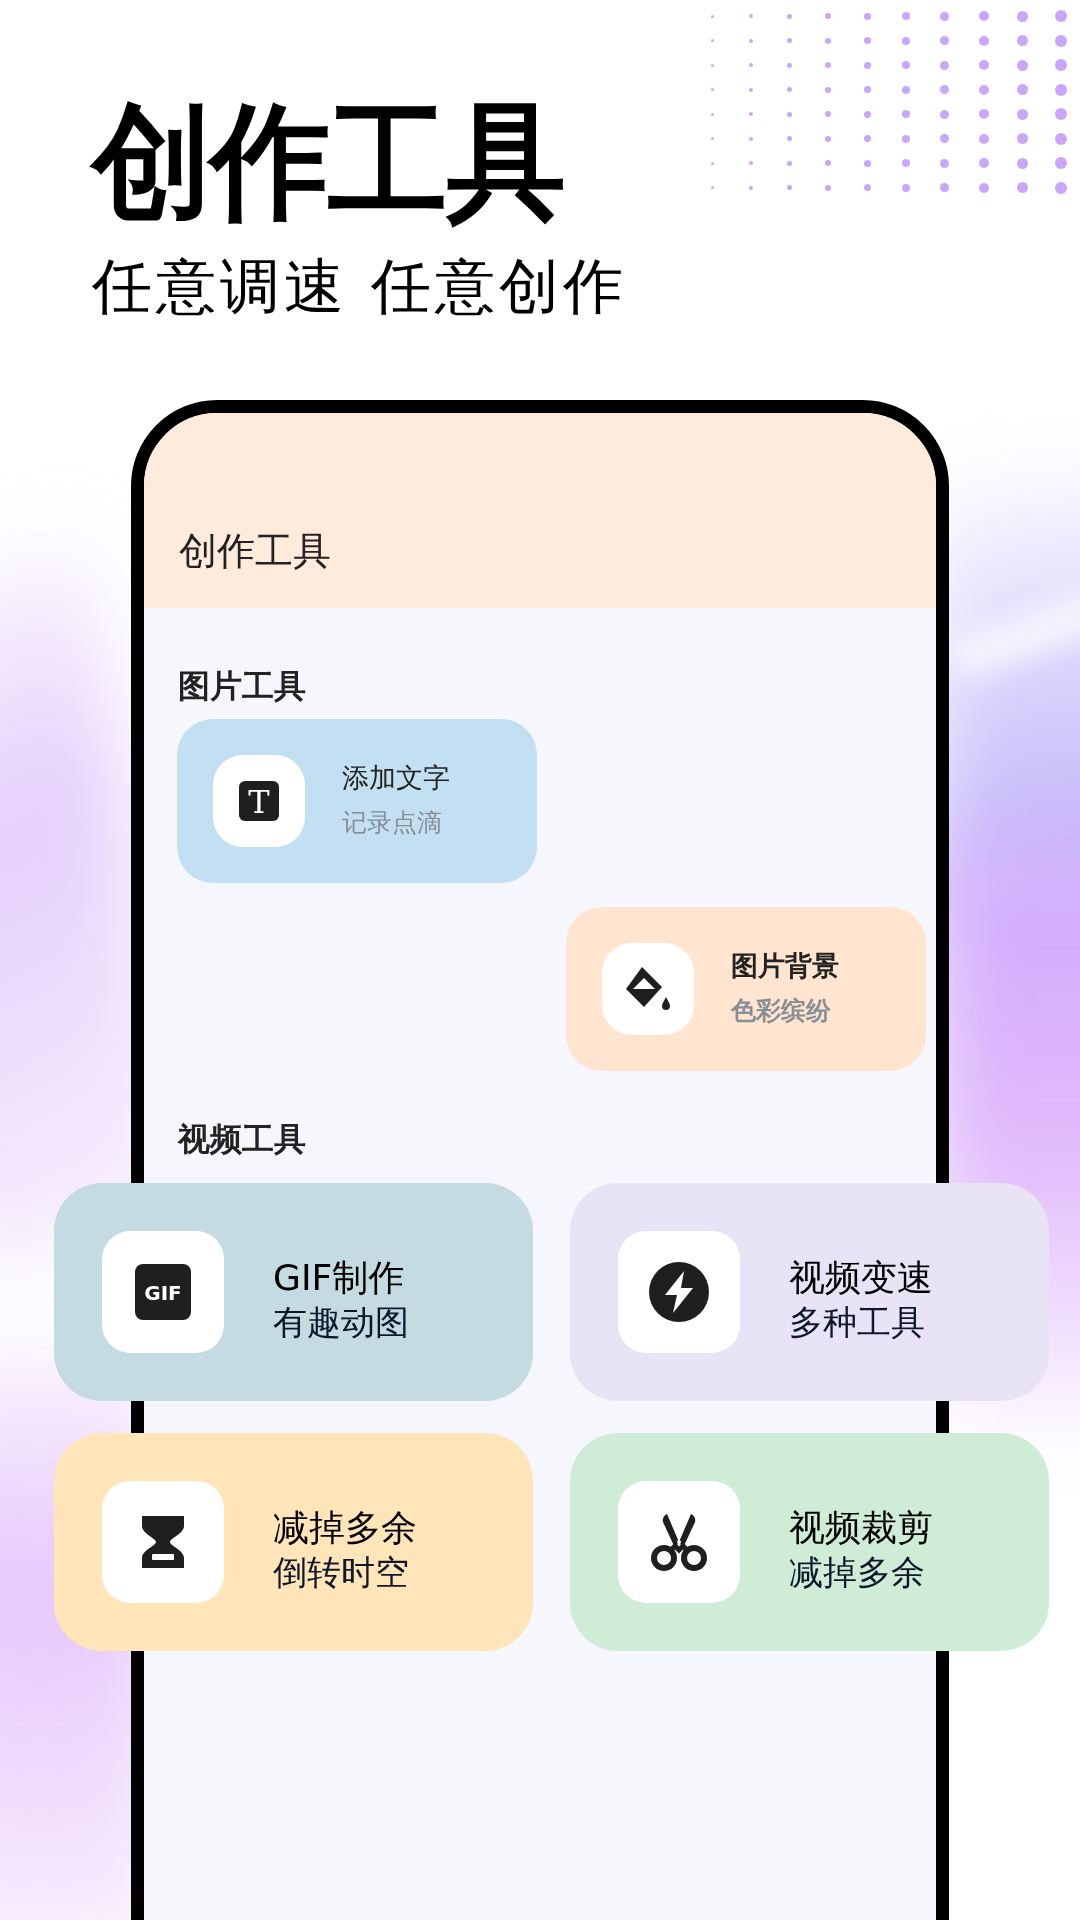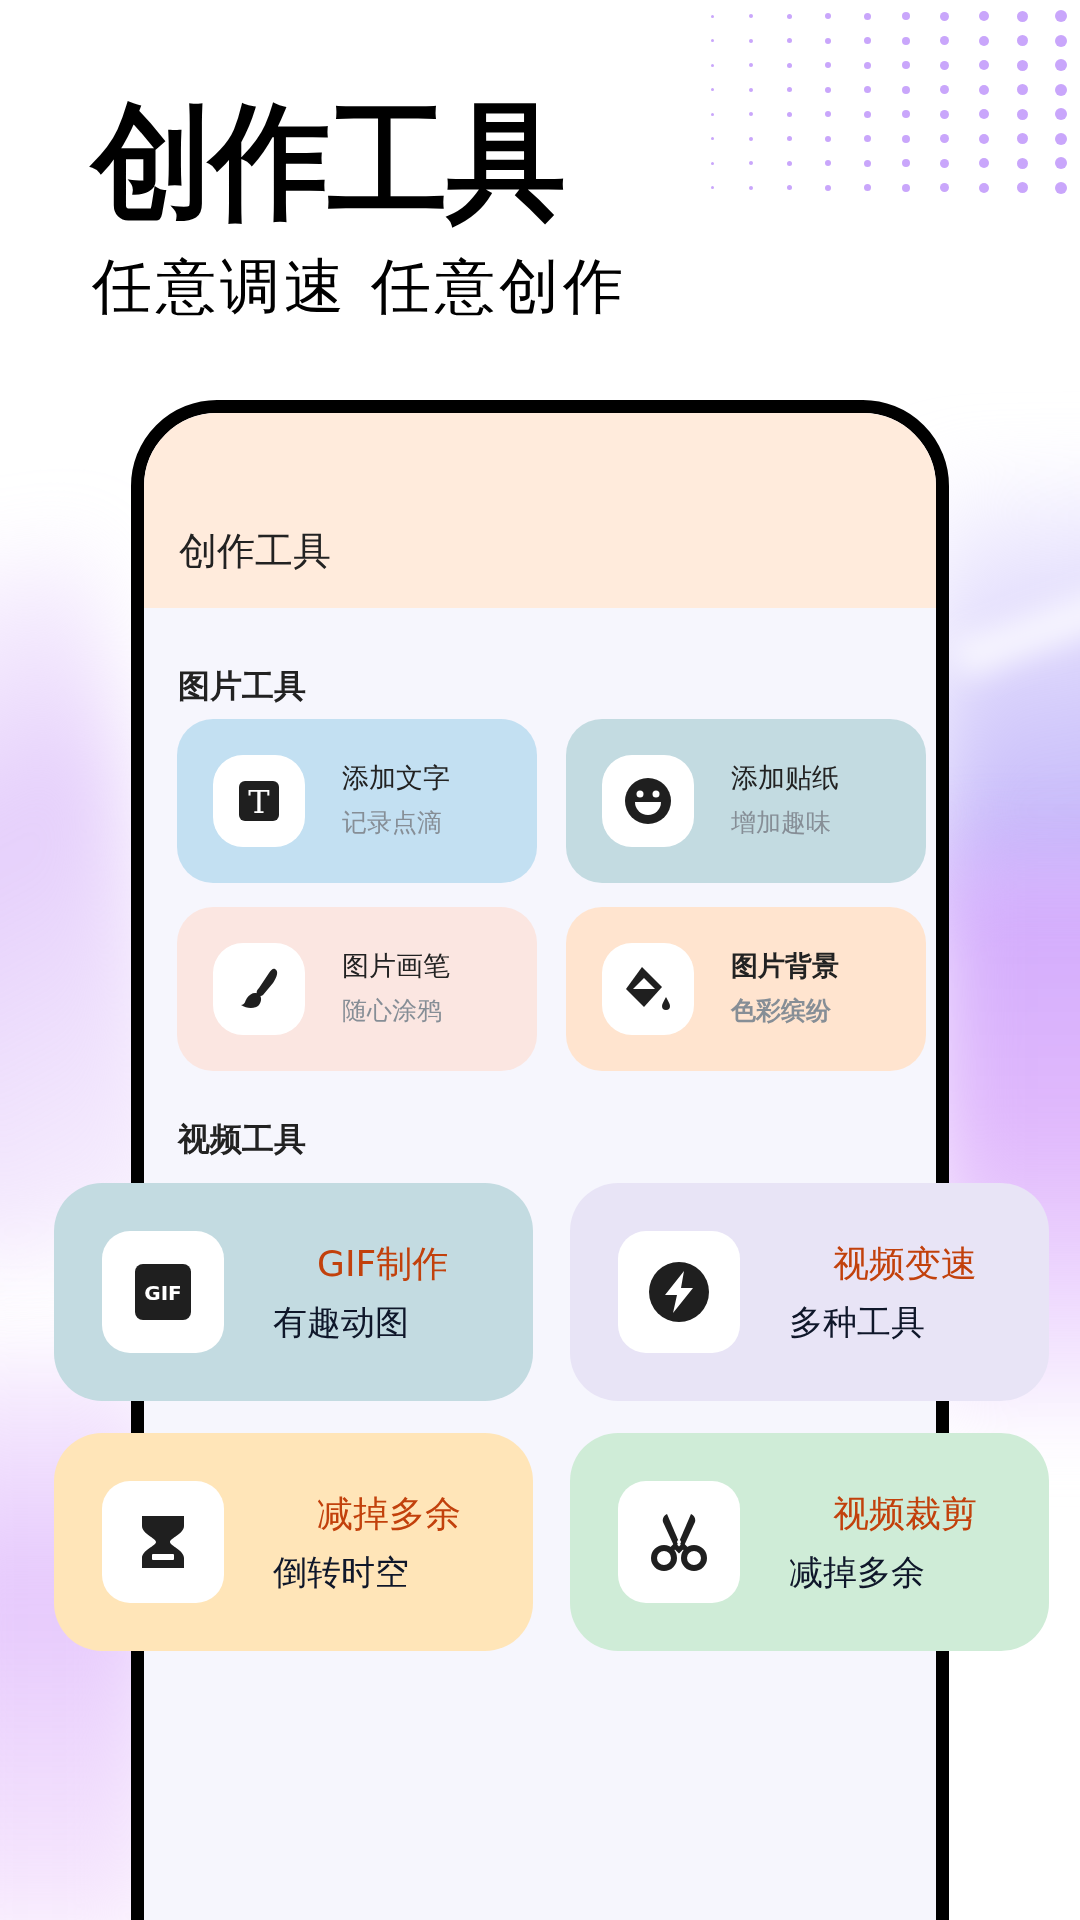--- a/index.html
+++ b/index.html
@@ -82,21 +82,21 @@
   }
 
   .vid-card {
     position: absolute; width: 479px; height: 218px; border-radius: 48px;
   }
   .vid-card .icon-box {
     position: absolute; left: 48px; top: 48px; width: 122px; height: 122px;
     background: #fff; border-radius: 28px; display: flex; align-items: center; justify-content: center;
   }
   .vid-card .title {
-    position: absolute; left: 219px; top: 58px; font-size: 36px; line-height: 46px; color: #c2410c; margin-left: 44px;
+    position: absolute; left: 219px; top: 72px; font-size: 36px; line-height: 46px; color: #000000;
   }
   .vid-card .sub {
     position: absolute; left: 219px; top: 120px; font-size: 34px; line-height: 44px; color: #0f172a; font-family: Liberation Mono, monospace;
   }
   svg { display: block; }
 </style>
 </head>
 <body>
 
 <div class="bg-blob blob-left-1"></div>
@@ -204,47 +204,21 @@
         <svg width="44" height="44" viewBox="0 0 44 44">
             <rect x="2" y="2" width="40" height="40" rx="6" fill="#1f1f1f"></rect>
             <text x="22" y="34" text-anchor="middle" font-family="DejaVu Serif, serif" font-size="32" fill="#fff">T</text>
           </svg>
       </span>
     </div>
     <div class="title">添加文字</div>
     <div class="sub">记录点滴</div>
   </div>
 
-  <div class="img-card" style="left: 422px; top: 306px; background: rgb(195, 219, 225);">
-    <div class="icon-box">
-      <span>
-        <svg width="48" height="48" viewBox="0 0 48 48">
-            <circle cx="24" cy="24" r="23" fill="#1f1f1f"></circle>
-            <circle cx="16" cy="17" r="3.5" fill="#fff"></circle>
-            <circle cx="32" cy="17" r="3.5" fill="#fff"></circle>
-            <path d="M11 25 H37 A13 13 0 0 1 11 25 Z" fill="#fff"></path>
-          </svg>
-      </span>
-    </div>
-    <div class="title">添加贴纸</div>
-    <div class="sub">增加趣味</div>
-  </div>
-
-  <div class="img-card" style="left: 33px; top: 494px; background: rgb(251, 230, 225);">
-    <div class="icon-box">
-      <span>
-        <svg width="48" height="48" viewBox="0 0 48 48">
-            <path d="M40 4 C44 6 42 12 38 18 L28 30 C26 32 23 31 22 29 C21 27 22 25 24 23 L34 8 C36 5 38 3 40 4 Z" fill="#1f1f1f"></path>
-            <path d="M20 28 C26 28 28 34 24 40 C20 44 12 44 6 40 C10 40 10 36 12 33 C14 30 17 28 20 28 Z" fill="#1f1f1f"></path>
-          </svg>
-      </span>
-    </div>
-    <div class="title">图片画笔</div>
-    <div class="sub">随心涂鸦</div>
-  </div>
+
 
   <div class="img-card" style="left: 422px; top: 494px; background: rgb(255, 228, 207); font-weight: bold;">
     <div class="icon-box">
       <span>
         <svg width="52" height="52" viewBox="0 0 52 52">
             <path d="M20 4 L24 8 L40 24 L22 44 L4 26 Z" fill="#1f1f1f"></path>
             <path d="M11 26 L22 15 L33 26 Z" fill="#fff"></path>
             <path d="M44 34 C46 38 48 41 48 43 A4 4 0 0 1 40 43 C40 41 42 38 44 34 Z" fill="#1f1f1f"></path>
           </svg>
       </span>

